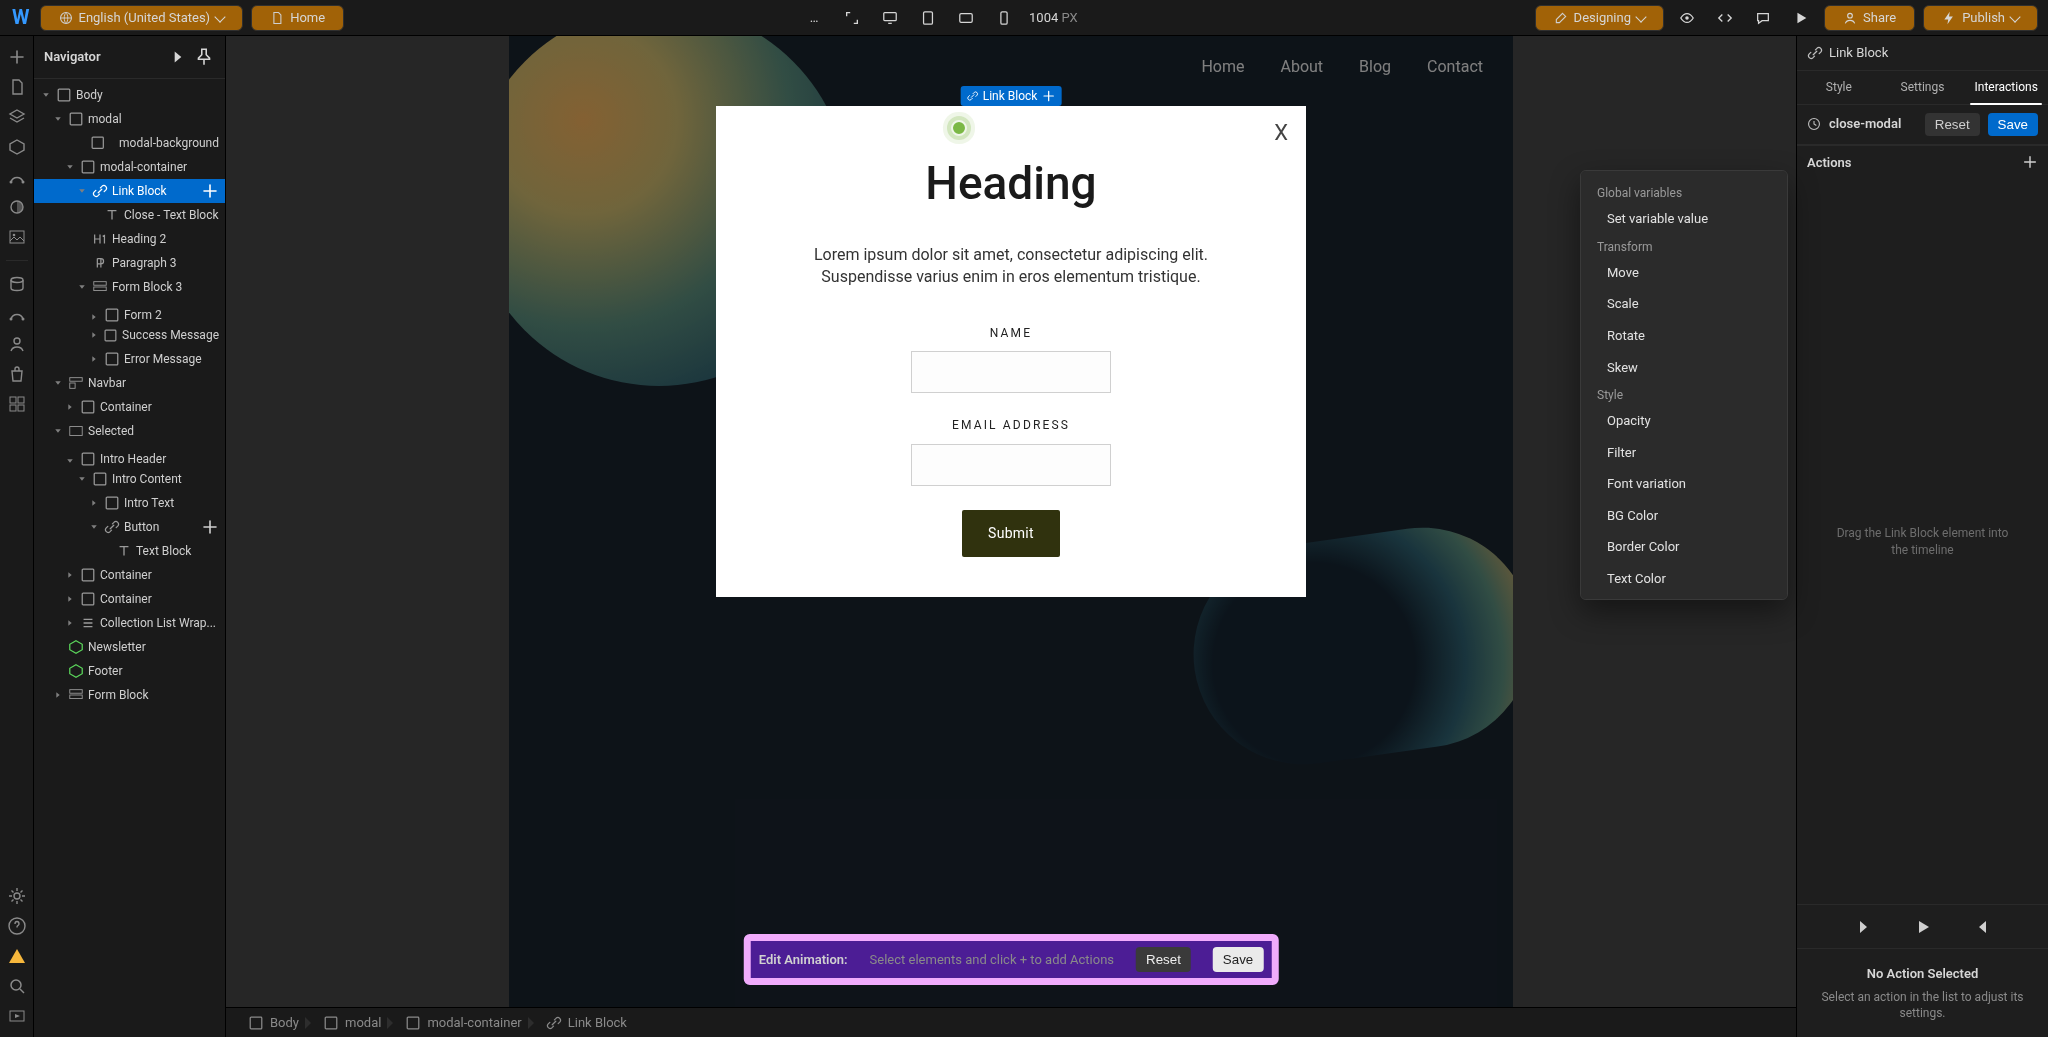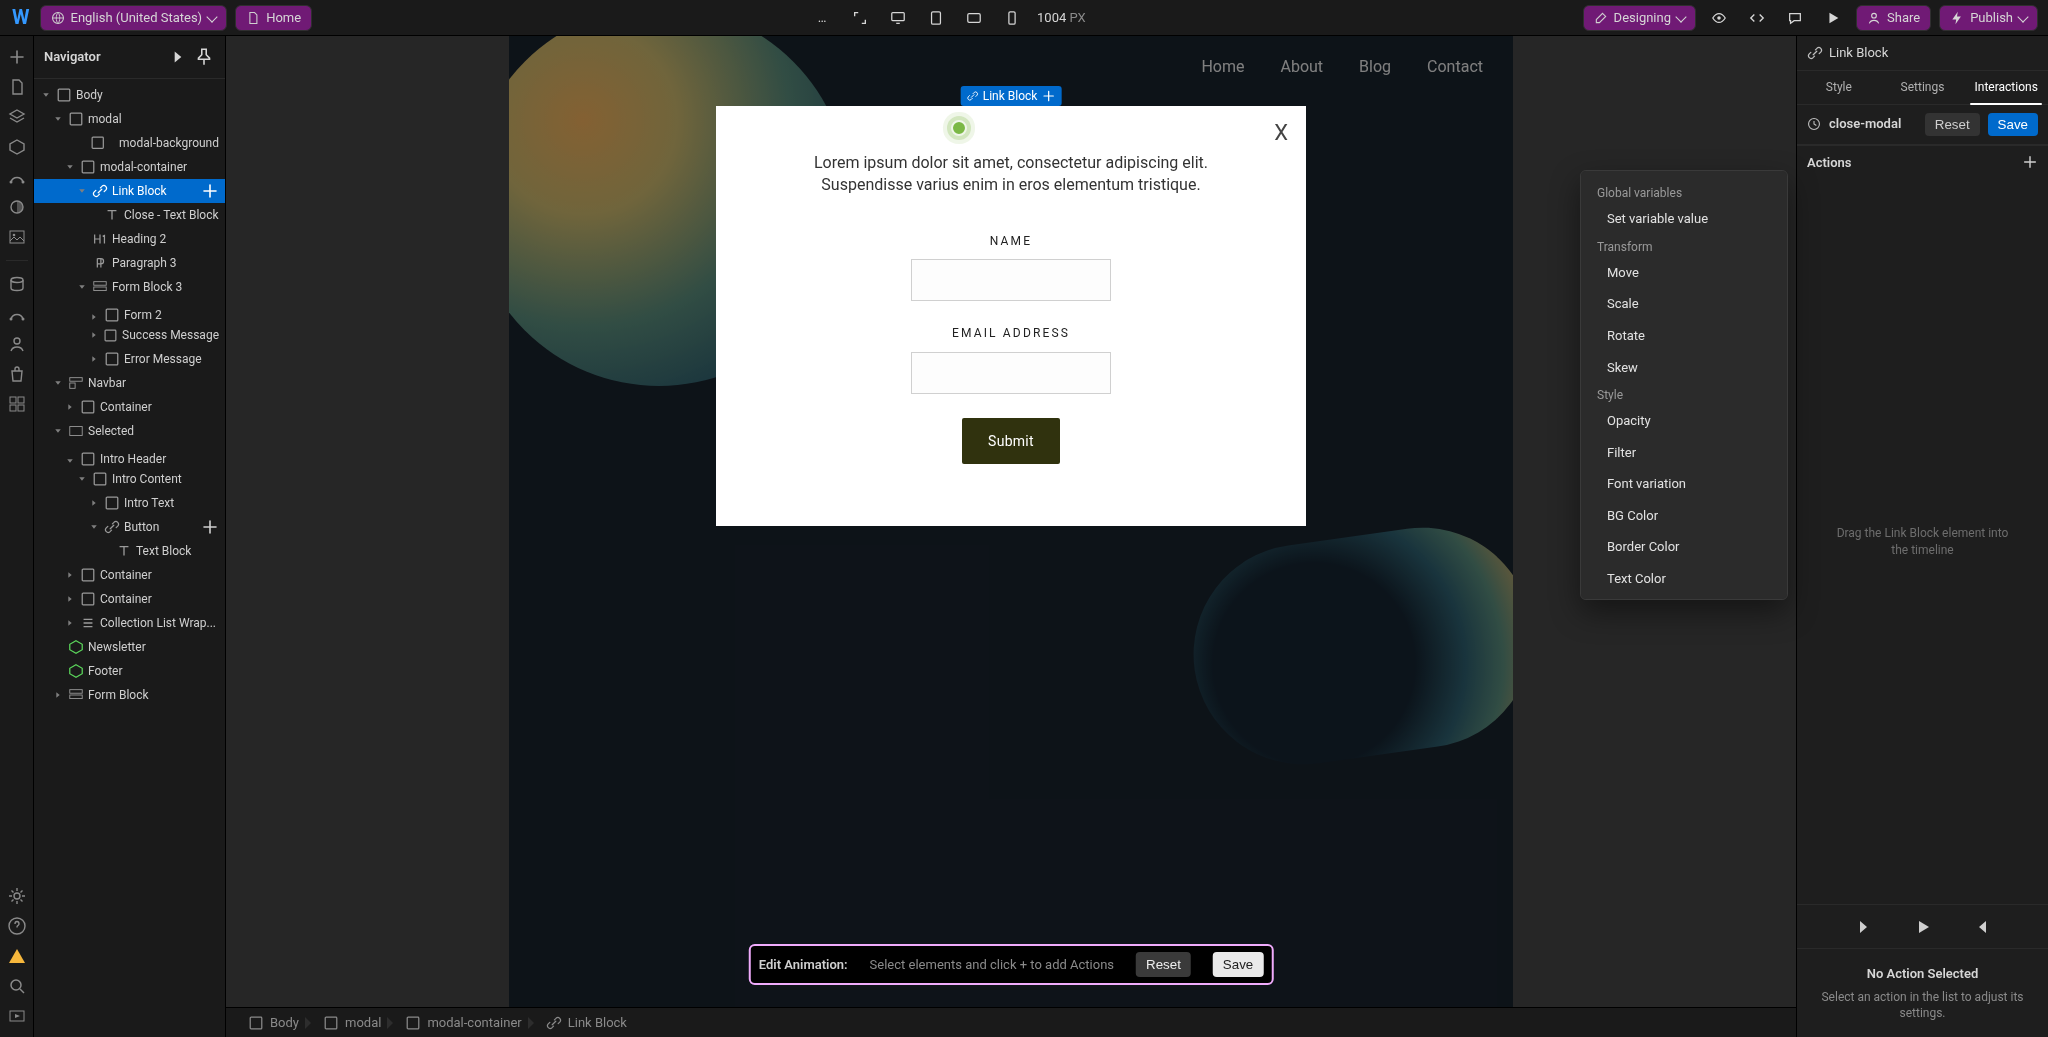--- a/index.html
+++ b/index.html
@@ -20,22 +20,22 @@
 
   
   .topbar{
     height:36px; display:flex; align-items:center; gap:8px;
     padding:0 10px; background:#1a1a1a; border-bottom:1px solid #000;
     position:relative; z-index:5;
   }
   .wicon{color:#3498fe;font-size:20px;font-weight:700;padding:0 2px}
   .pill,.iconbtn,.drop{
     display:flex;align-items:center;gap:6px;height:26px;
-    background:#701a75;border-radius:6px;color:var(--text);
-    padding:0 10px;border:1px solid #2f2f2f;
+    background:#a16207;border-radius:6px;color:var(--text);
+    padding:0 18px;border:1px solid #2f2f2f;
   }
   .iconbtn{background:transparent;border:1px solid transparent;min-width:30px;justify-content:center;padding:0 6px}
   .spacer{flex:1}
   .muted{color:var(--muted)}
   .chev{width:8px;height:8px;border-right:1.5px solid currentColor;border-bottom:1.5px solid currentColor;transform:rotate(45deg);margin-top:-2px}
 
   
   .workspace{flex:1;display:flex;min-height:0}
   .leftrail{
     width:34px;background:#1a1a1a;border-right:1px solid #000;
@@ -121,21 +121,21 @@
   .greendot{
     position:absolute;width:16px;height:16px;border-radius:50%;background:var(--good);
     left:calc(50% - 60px);top:76px;transform:translateY(8px);z-index:7;border:2px solid #fff;
     box-shadow:0 0 0 4px rgba(123,184,69,.25);
   }
   .greendot::after{content:"";position:absolute;inset:0;border-radius:50%;box-shadow:0 0 0 10px rgba(123,184,69,.12)}
 
   
   .toast{
     position:absolute;left:50%;bottom:52px;transform:translateX(-50%);
-    background:#000000;border:2px solid #f0abfc;border-radius:6px;
+    background:#4c1d95;border:7px solid #f0abfc;border-radius:6px;
     display:flex;align-items:center;gap:22px;padding:6px 8px;color:#d0d0d0;z-index:50;
   }
   .toast .label{font-weight:600}
   .toast .desc{color:var(--muted)}
   .toast button{background:#3a3a3a;border:none;color:#eee;border-radius:4px;padding:5px 10px}
   .toast .save{background:#eaeaea;color:#222}
 
   .breadcrumb{
     height:30px;border-top:1px solid #000;background:#1a1a1a;
     display:flex;align-items:center;padding:0 10px;gap:0;
@@ -963,20 +963,21 @@
                 <use href="#i-link"></use>
               </svg>
             <span>Link Block</span>
             <svg class="plus" viewBox="0 0 18 18">
                 <use href="#i-plus"></use>
               </svg>
           </div>
 
           <div class="modal">
             <div class="close">X</div>
+            <h2>Heading</h2>
             <p>Lorem ipsum dolor sit amet, consectetur adipiscing elit. Suspendisse varius enim in eros elementum tristique.</p>
             <label>NAME</label>
             <input type="text" style="">
             <label>EMAIL ADDRESS</label>
             <input type="text" style="">
             <div><span class="submit">Submit</span></div>
           </div>
         </div>
       </div>
     </div>

